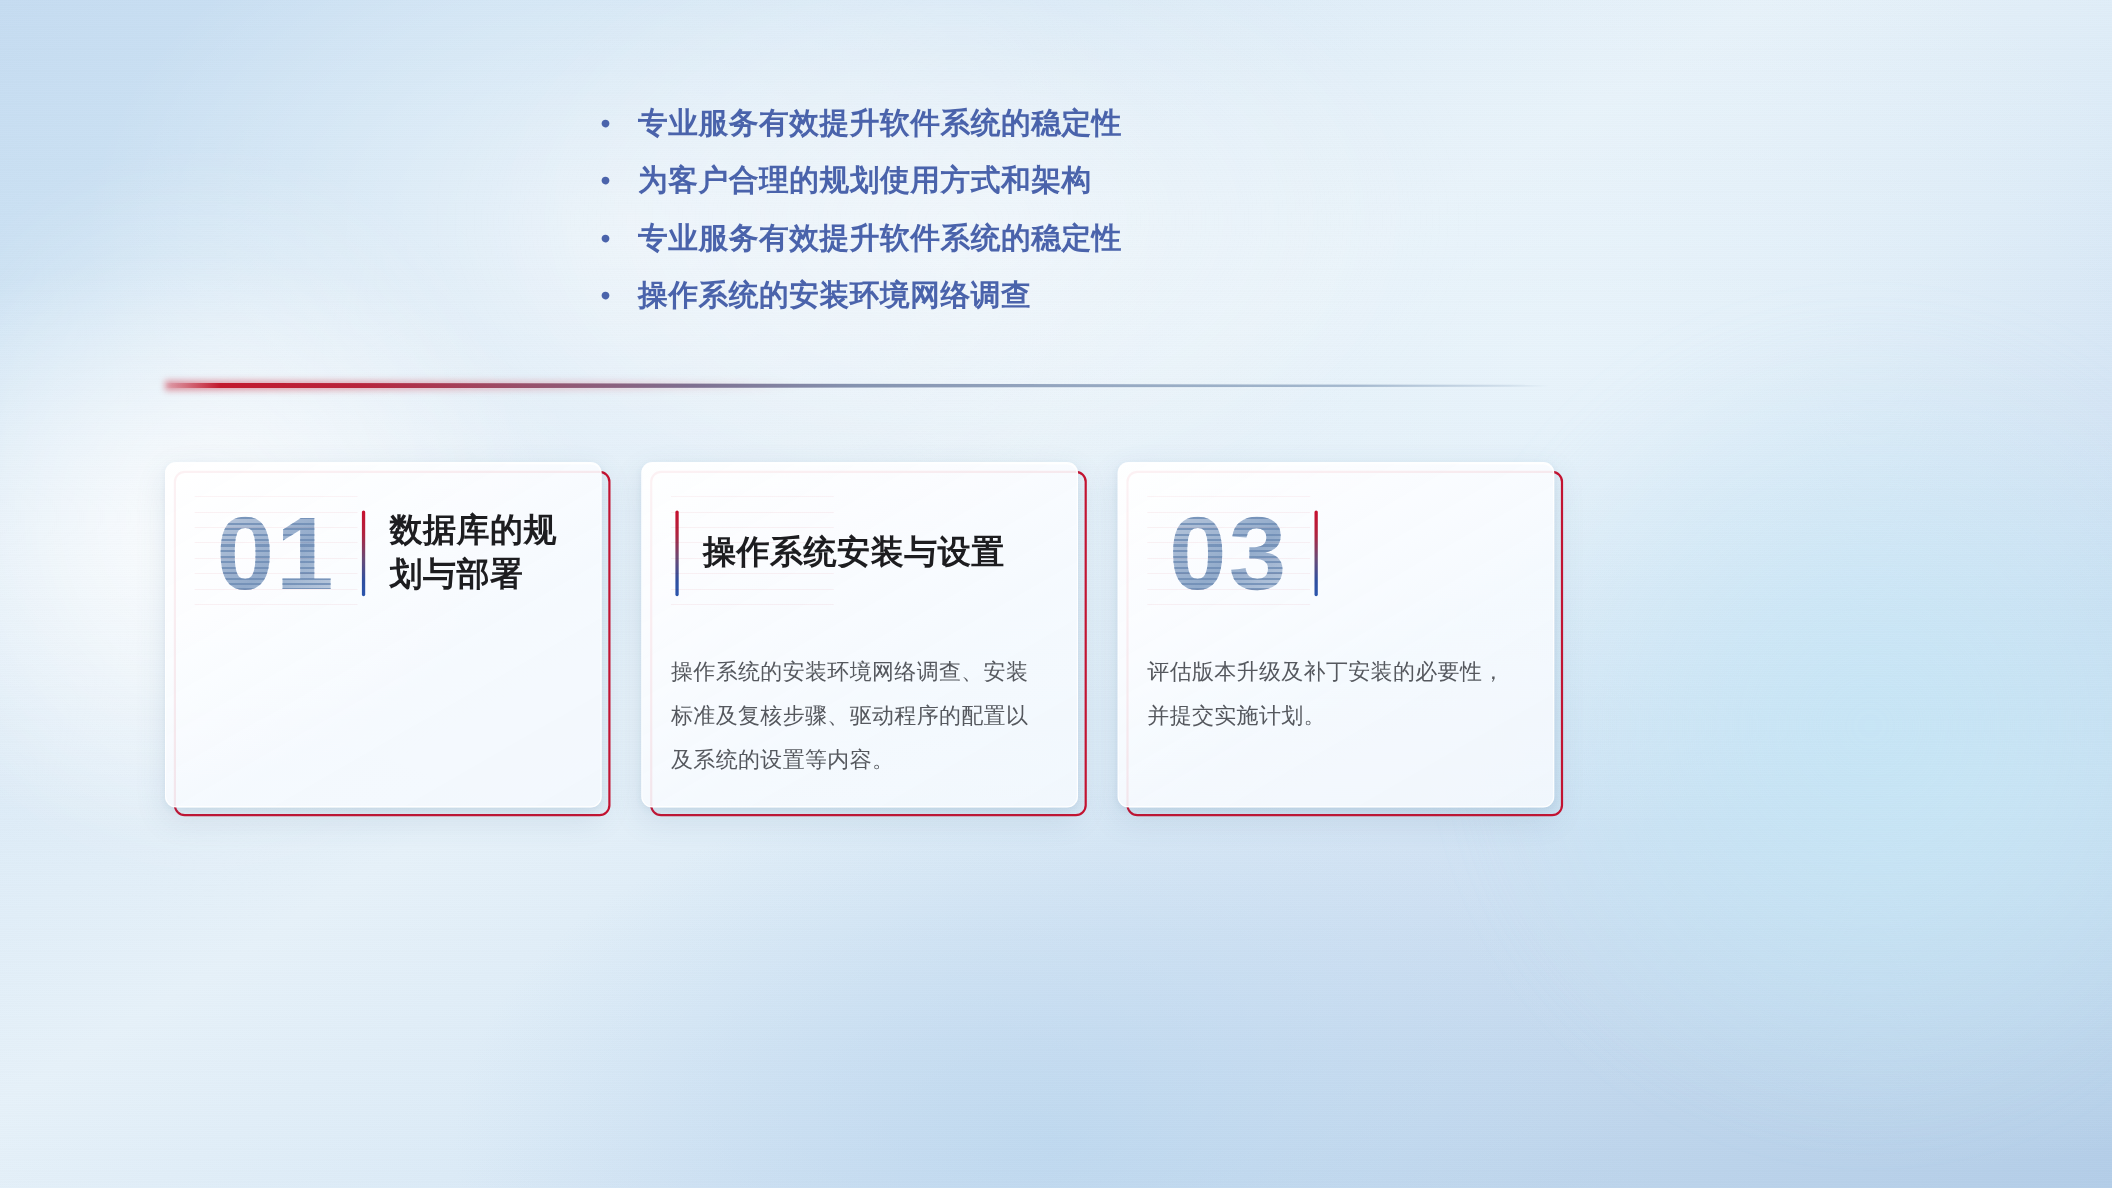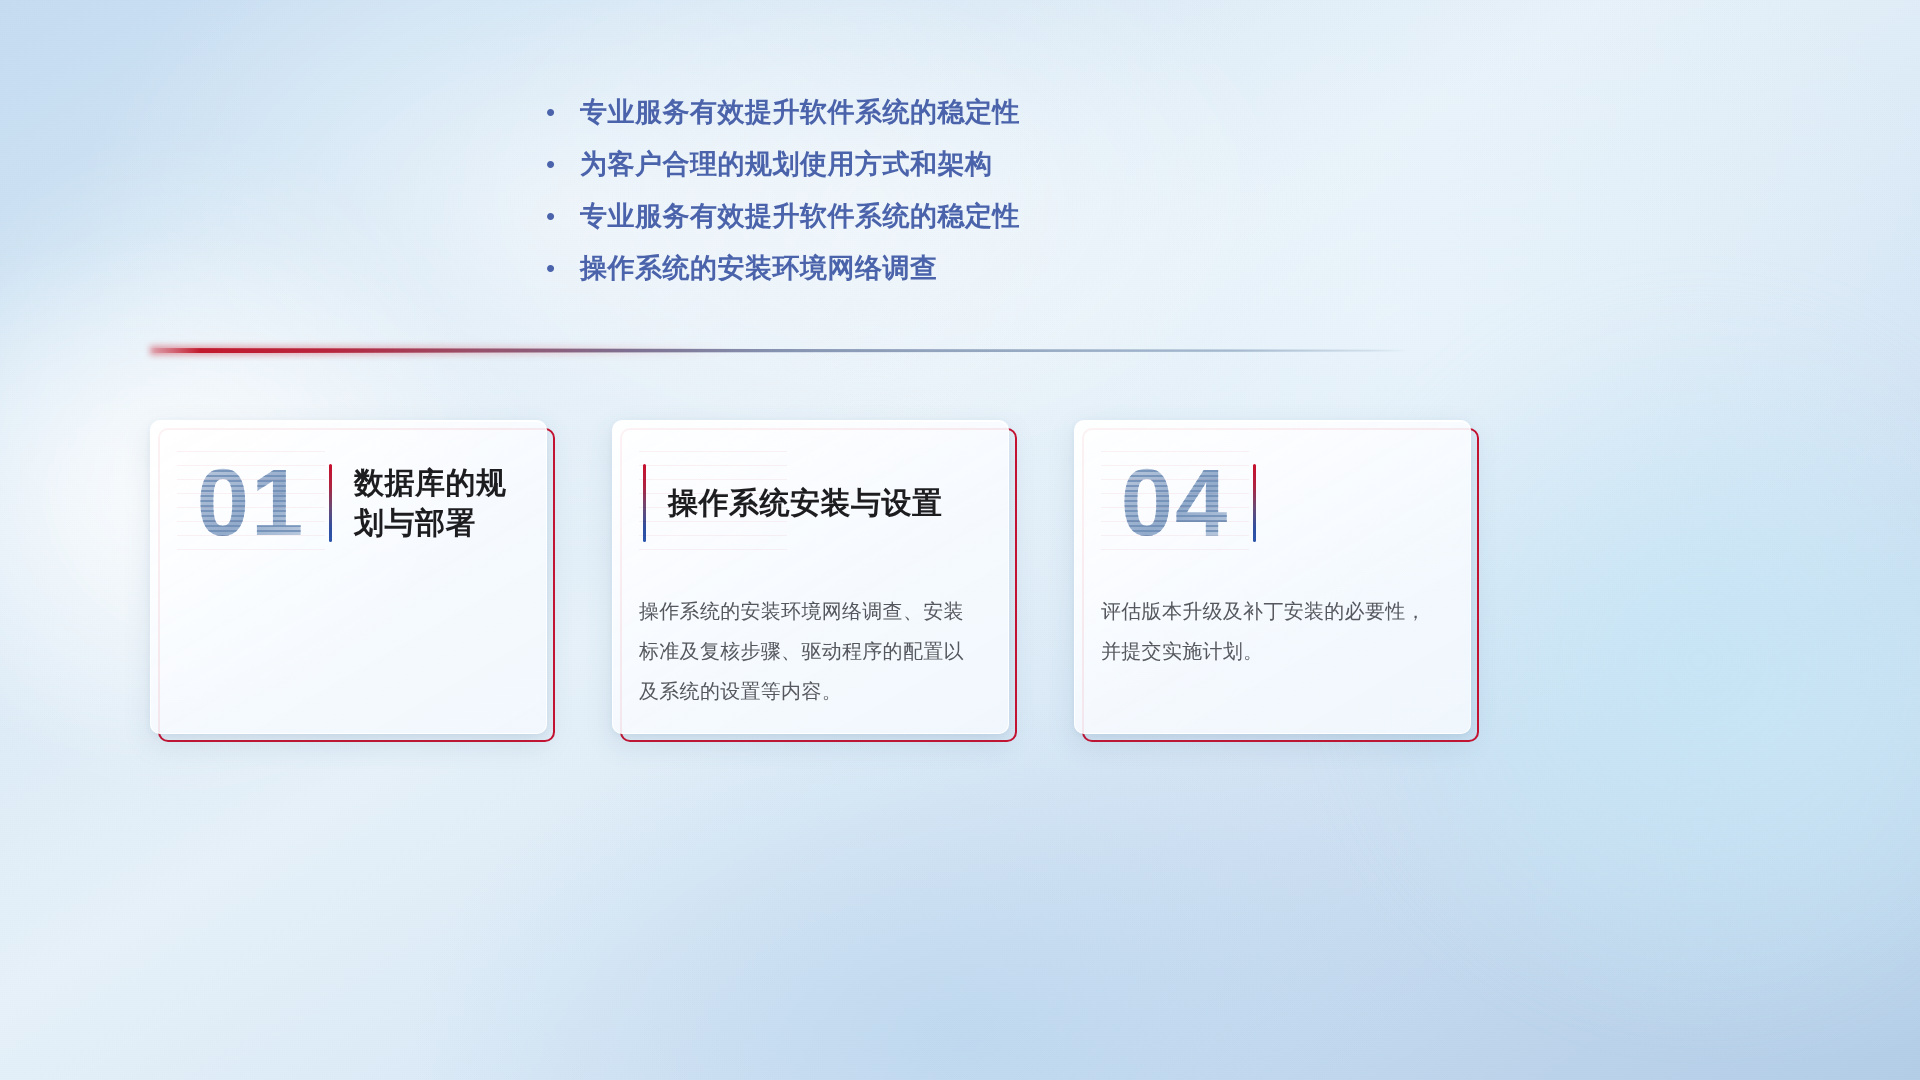--- a/index.html
+++ b/index.html
@@ -142,21 +142,21 @@
   }
 
   
   #cards {
     position: absolute;
     left: 150px;
     top: 420px;
     width: 1379px;
     height: 330px;
     display: flex;
-    gap: 57px;
+    gap: 28px;
   }
   .card-slot {
     position: relative;
     width: 405px;
     height: 322px;
   }
   
   .card-accent {
     position: absolute;
     left: 8px; top: 8px;
@@ -324,21 +324,21 @@
           <div class="card-body">操作系统的安装环境网络调查、安装标准及复核步骤、驱动程序的配置以及系统的设置等内容。</div>
         </div>
       </div>
     </div>
 
     <div class="card-slot">
       <div class="card-accent"></div>
       <div class="card">
         <div class="card-inner">
           <div class="card-head">
-            <div class="card-num">04</div>
+            <div class="card-num">03</div>
             <div class="card-bar"></div>
           </div>
           <div class="card-num-tint"></div>
           <div class="card-body">评估版本升级及补丁安装的必要性，并提交实施计划。</div>
         </div>
       </div>
     </div>
 
   </div>
 

